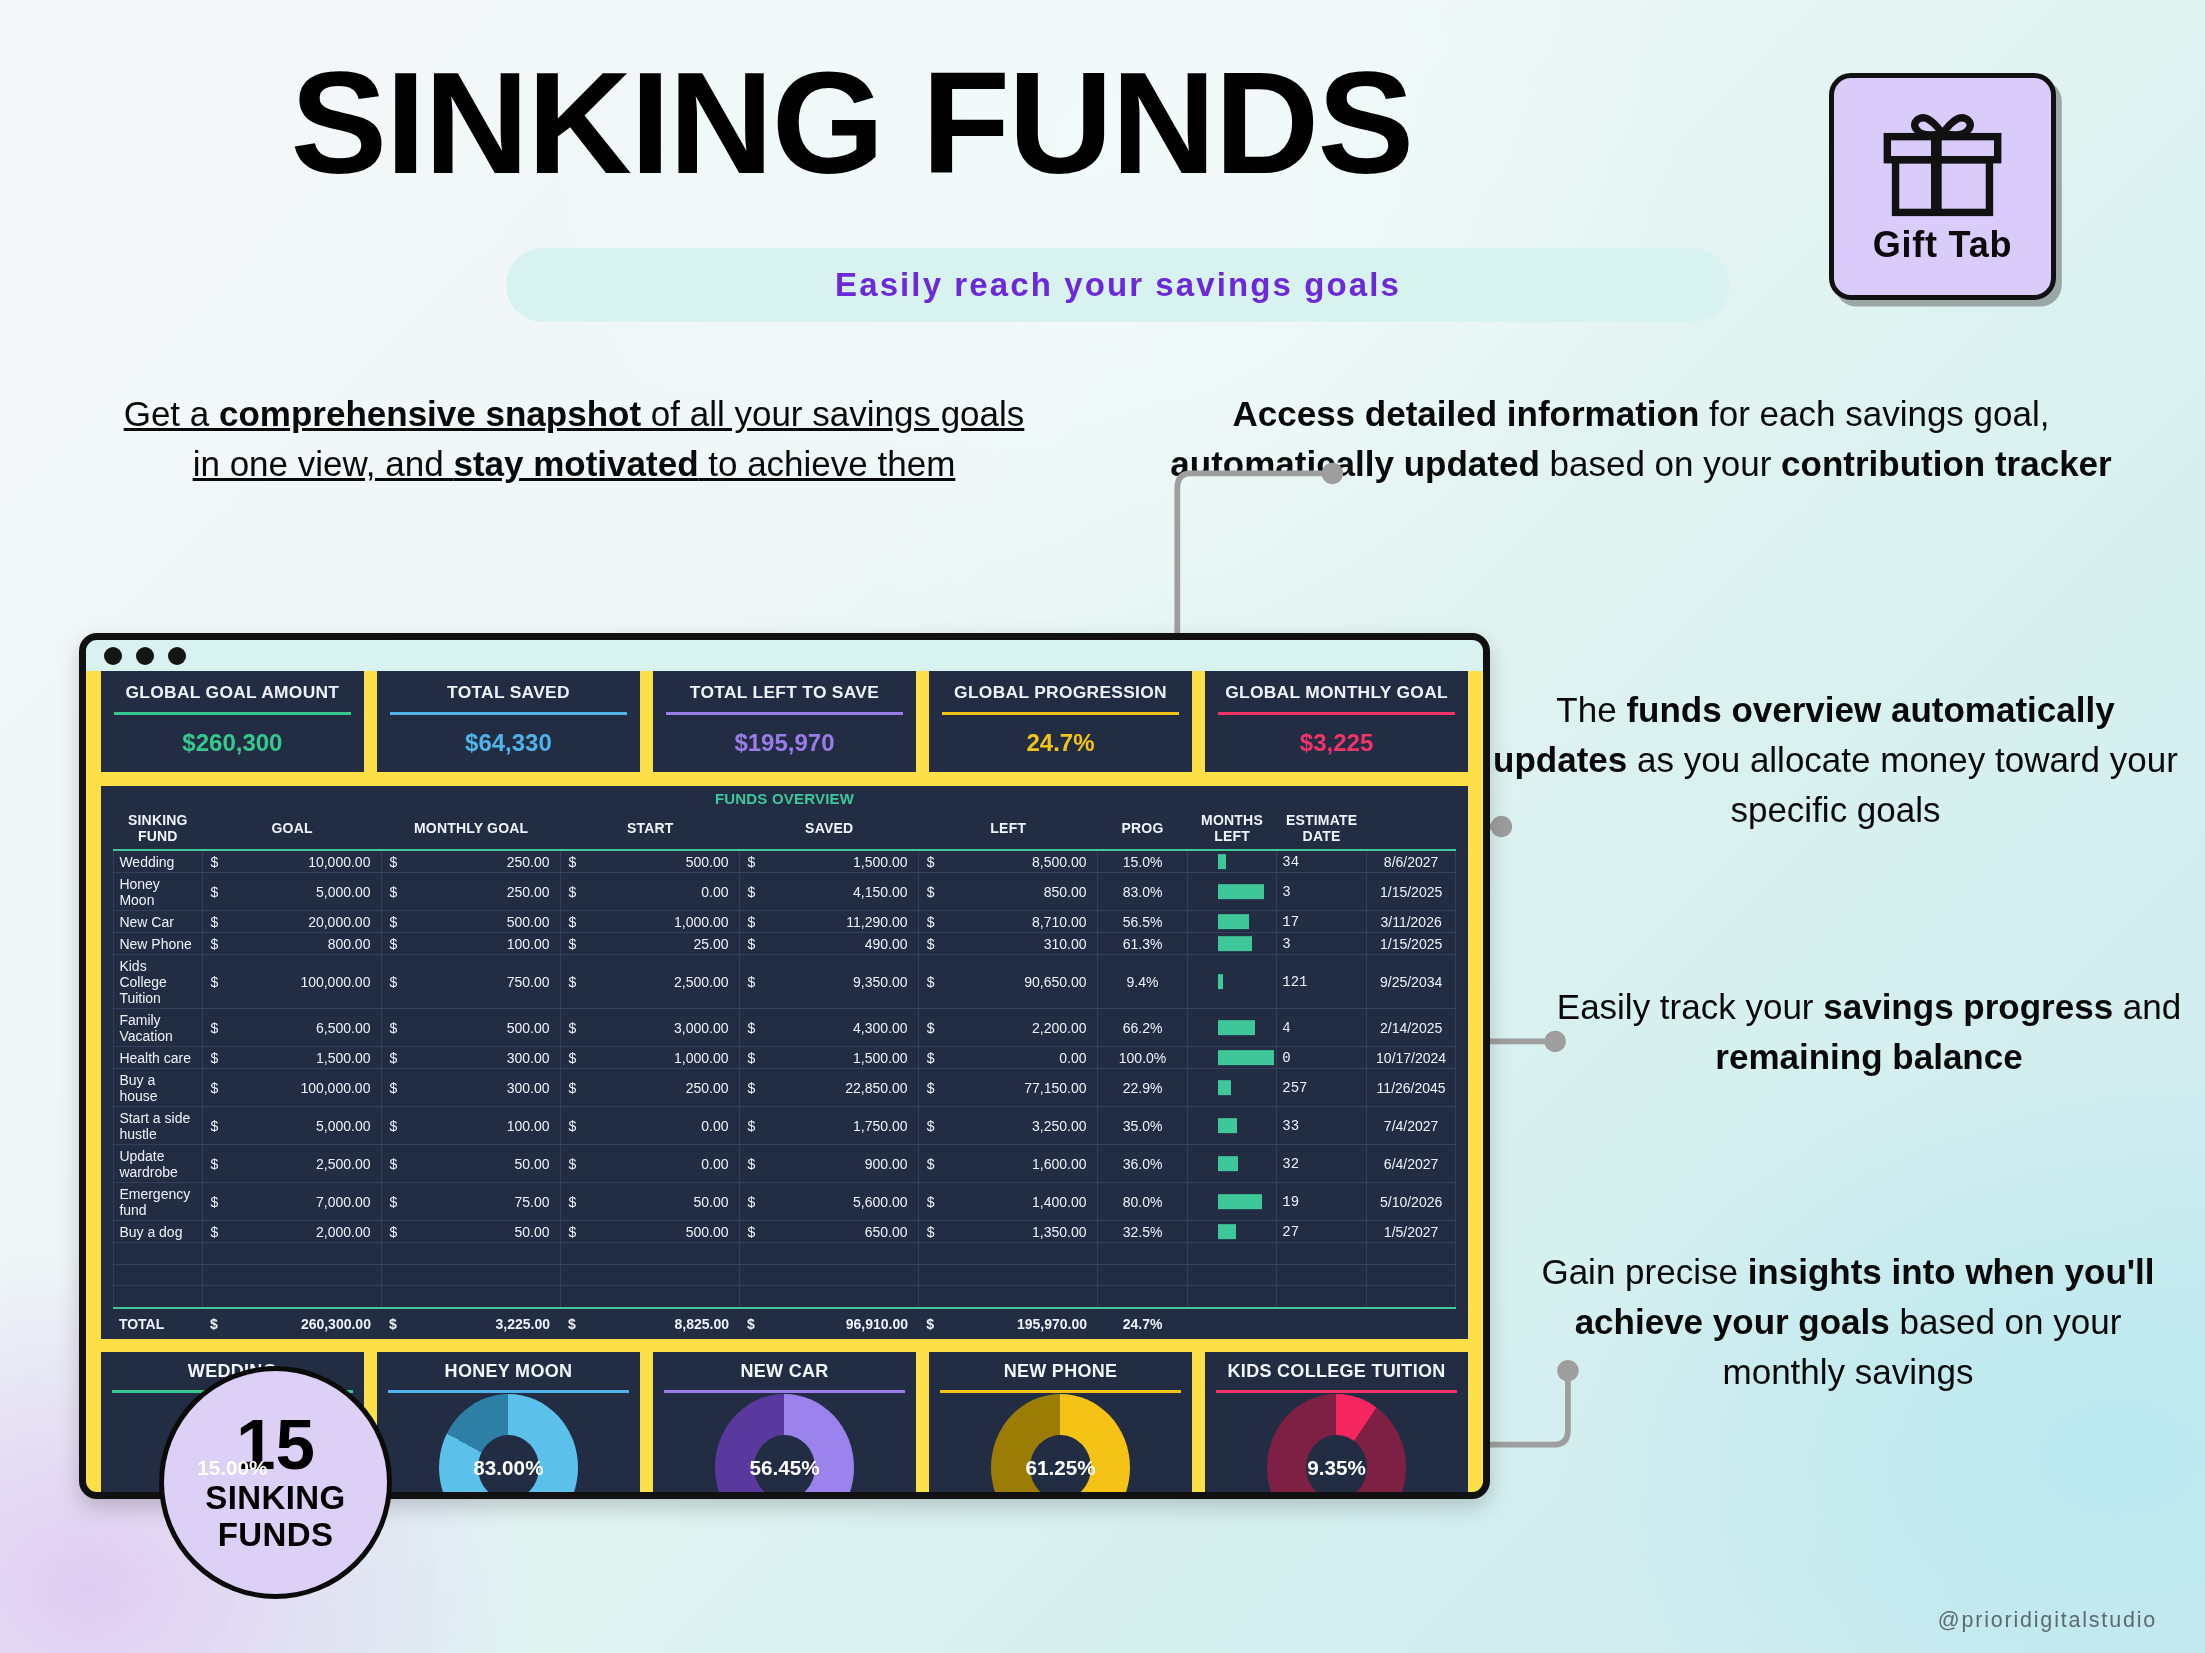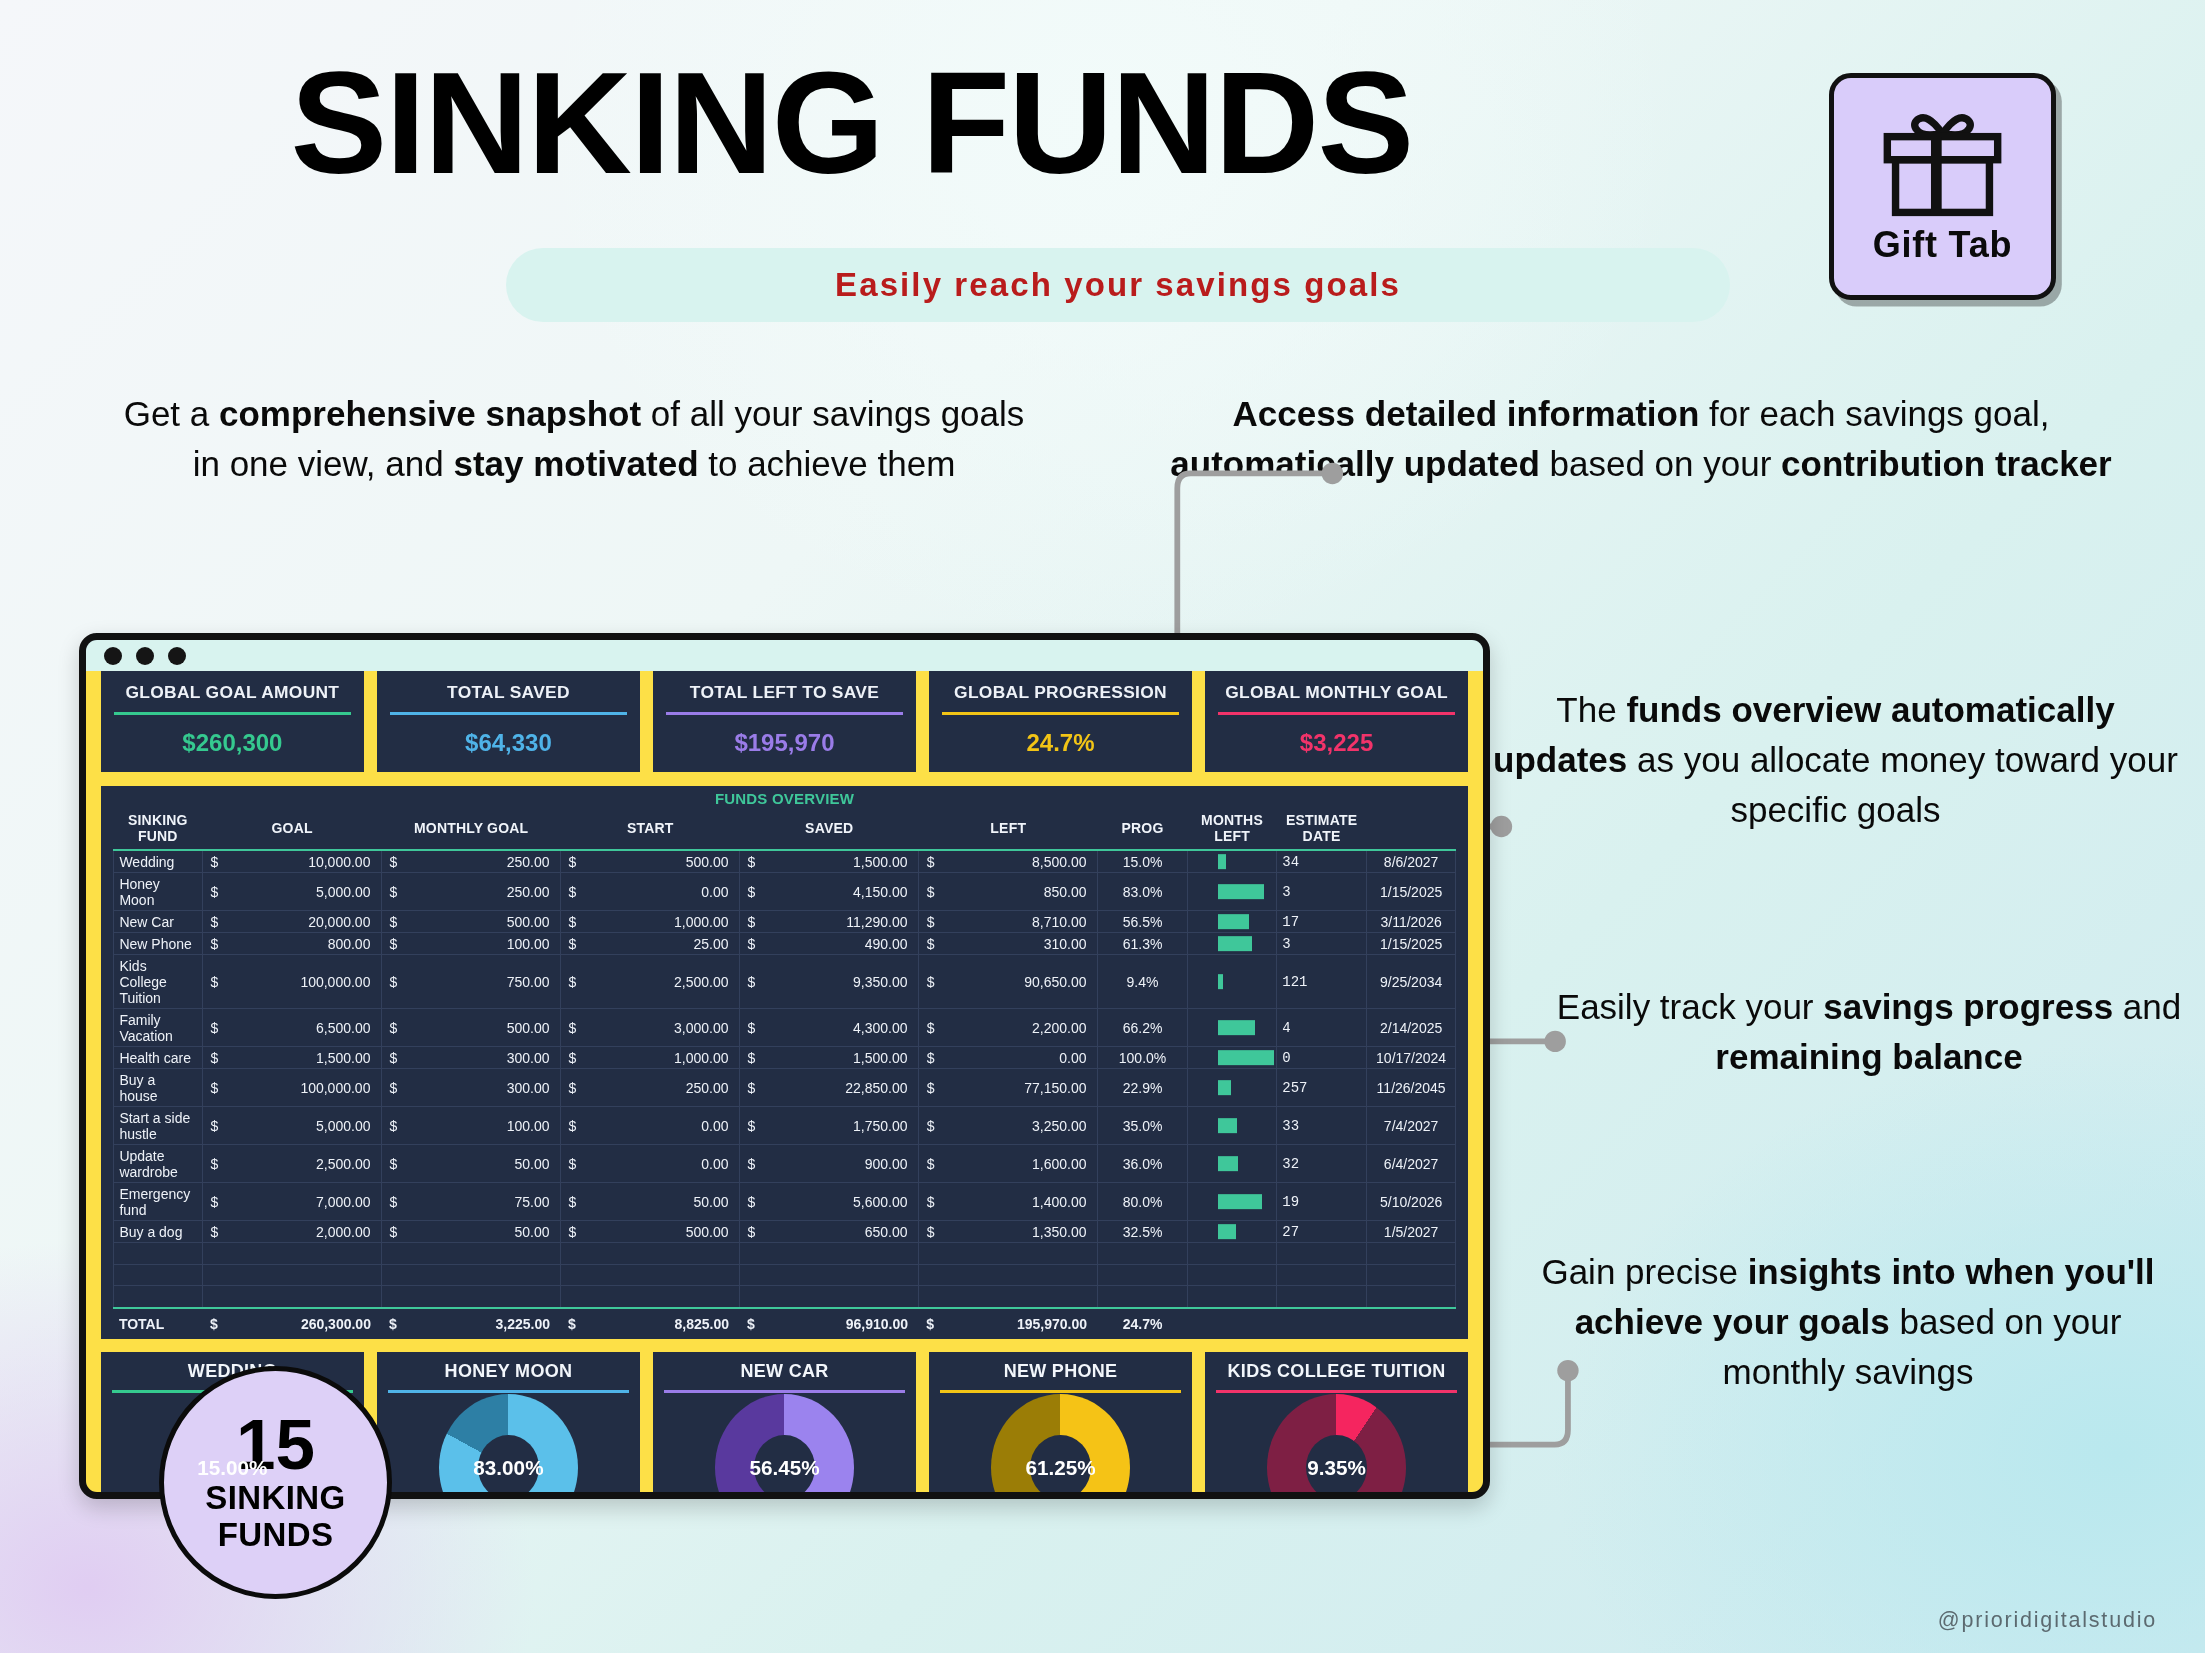--- a/index.html
+++ b/index.html
@@ -17,38 +17,38 @@
   .title{
     position:absolute;left:0;top:51px;width:1703px;text-align:center;
     font-size:145px;line-height:1;font-weight:bold;letter-spacing:-1.7px;color:#000;
   }
   .subtitle-pill{
     position:absolute;left:506px;top:248px;width:1224px;height:74px;
     background:#d8f3ef;border-radius:38px;
     display:flex;align-items:center;justify-content:center;
   }
   .subtitle-pill span{
-    font-size:33px;font-weight:bold;color:#b91c1c;letter-spacing:2.1px;
+    font-size:33px;font-weight:bold;color:#6d28d9;letter-spacing:2.1px;
   }
 
   
   .gift-badge{
     position:absolute;left:1829px;top:73px;width:217px;height:217px;
     background:#d9ccfa;border:5.8px solid #111;border-radius:22px;
     box-shadow:5.8px 6.6px 0 rgba(30,30,30,.35);
     display:flex;flex-direction:column;align-items:center;justify-content:center;
   }
   .gift-badge .gift-label{
     font-size:36px;font-weight:bold;color:#0b0b0b;letter-spacing:0.8px;margin-top:1.7px;
   }
 
   
   .callout{position:absolute;color:#0a0a0a;font-size:35px;line-height:1.43;text-align:center;}
   .callout b{font-weight:bold;}
-  #callout-1{left:107px;top:389px;width:934px;}
+  #callout-1{left:107px;top:389px;width:934px;text-decoration:underline;}
   #callout-2{left:1149px;top:389px;width:984px;}
   #callout-3{left:1488px;top:685px;width:695px;}
   #callout-4{left:1555px;top:982px;width:628px;}
   #callout-5{left:1513px;top:1247px;width:670px;}
 
   
   .conn{position:absolute;}
   .conn svg{display:block;overflow:visible;}
 
   

